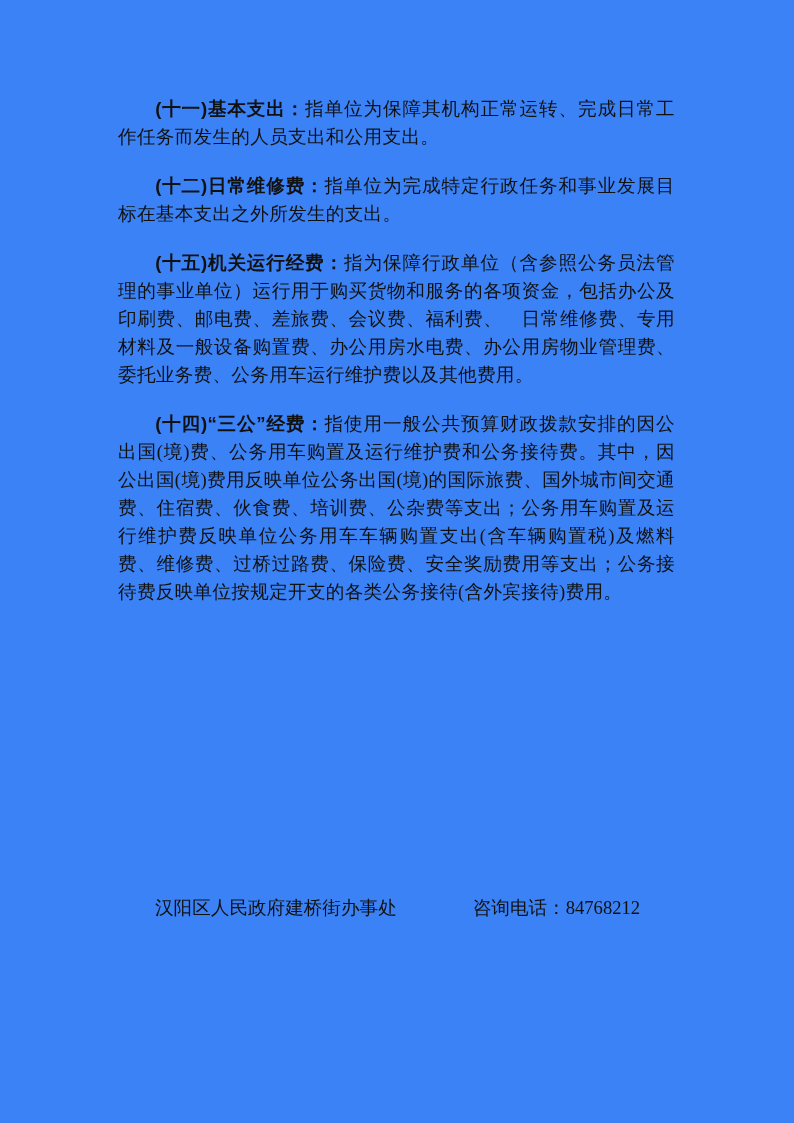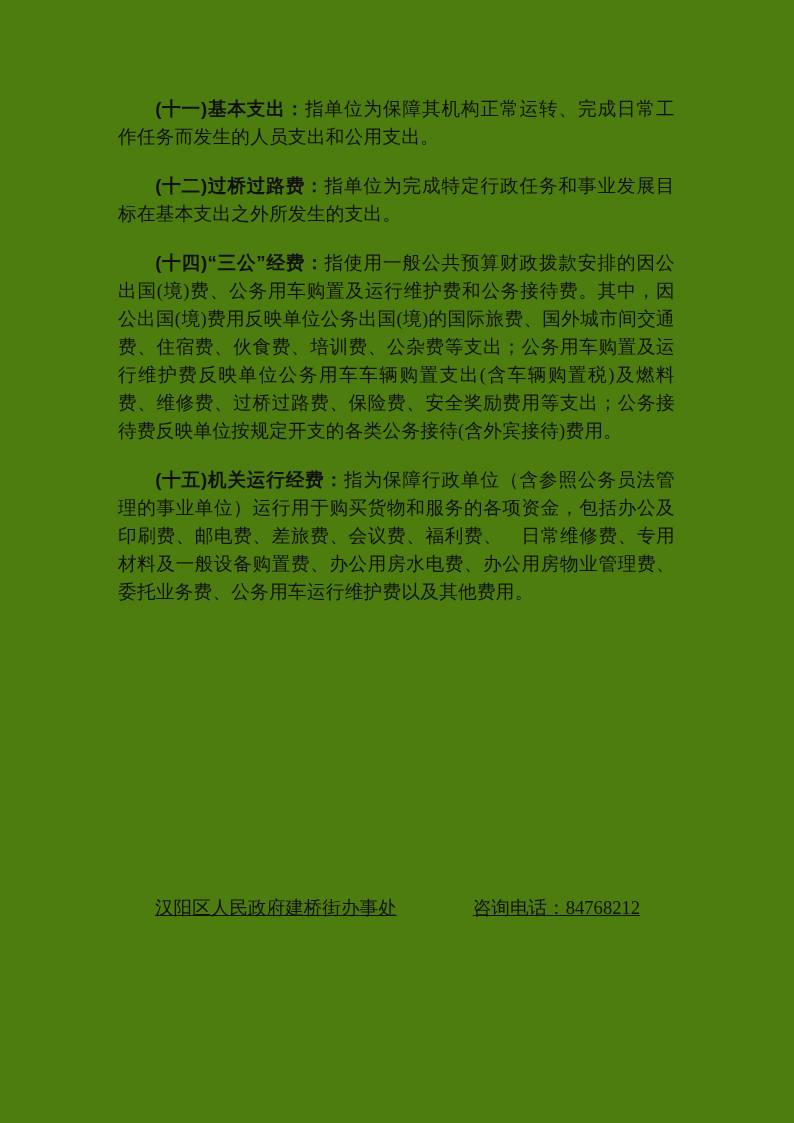--- a/index.html
+++ b/index.html
@@ -4,21 +4,21 @@
 <style>
   html, body {
     margin: 0;
     padding: 0;
     background: #ffffff;
   }
   .page {
     position: relative;
     width: 794px;
     height: 1123px;
-    background: #4d7c0f;
+    background: #3b82f6;
     color: #111111;
     overflow: hidden;
     font-family: "Liberation Serif", serif;
   }
   .content {
     padding: 95px 119px 0 118px;
   }
   .para {
     margin: 0 0 21px 0;
     font-size: 18.6px;
@@ -36,39 +36,38 @@
   }
   .footer-line {
     position: absolute;
     top: 894px;
     left: 155px;
     font-size: 18.6px;
     line-height: 28px;
     white-space: nowrap;
     color: #111111;
     font-family: "Liberation Serif", serif;
-    text-decoration: underline;
   }
   .footer-phone {
     margin-left: 76px;
   }
 </style>
 </head>
 <body>
 
 <div class="page">
   <main class="content">
 
     <p class="para"><span class="term-head">(十一)基本支出：</span><span class="term-body">指单位为保障其机构正常运转、完成日常工作任务而发生的人员支出和公用支出。</span></p>
 
-    <p class="para"><span class="term-head">(十二)过桥过路费：</span><span class="term-body">指单位为完成特定行政任务和事业发展目标在基本支出之外所发生的支出。</span></p>
+    <p class="para"><span class="term-head">(十二)日常维修费：</span><span class="term-body">指单位为完成特定行政任务和事业发展目标在基本支出之外所发生的支出。</span></p>
 
 
+    <p class="para"><span class="term-head">(十五)机关运行经费：</span><span class="term-body">指为保障行政单位（含参照公务员法管理的事业单位）运行用于购买货物和服务的各项资金，包括办公及印刷费、邮电费、差旅费、会议费、福利费、　日常维修费、专用材料及一般设备购置费、办公用房水电费、办公用房物业管理费、委托业务费、公务用车运行维护费以及其他费用。</span></p>
+
     <p class="para"><span class="term-head">(十四)“三公”经费：</span><span class="term-body">指使用一般公共预算财政拨款安排的因公出国(境)费、公务用车购置及运行维护费和公务接待费。其中，因公出国(境)费用反映单位公务出国(境)的国际旅费、国外城市间交通费、住宿费、伙食费、培训费、公杂费等支出；公务用车购置及运行维护费反映单位公务用车车辆购置支出(含车辆购置税)及燃料费、维修费、过桥过路费、保险费、安全奖励费用等支出；公务接待费反映单位按规定开支的各类公务接待(含外宾接待)费用。</span></p>
-
-    <p class="para"><span class="term-head">(十五)机关运行经费：</span><span class="term-body">指为保障行政单位（含参照公务员法管理的事业单位）运行用于购买货物和服务的各项资金，包括办公及印刷费、邮电费、差旅费、会议费、福利费、　日常维修费、专用材料及一般设备购置费、办公用房水电费、办公用房物业管理费、委托业务费、公务用车运行维护费以及其他费用。</span></p>
 
   </main>
 
   <div class="footer-line">
     <span>汉阳区人民政府建桥街办事处</span><span class="footer-phone">咨询电话：84768212</span>
   </div>
 </div>
 
 </body></html>

